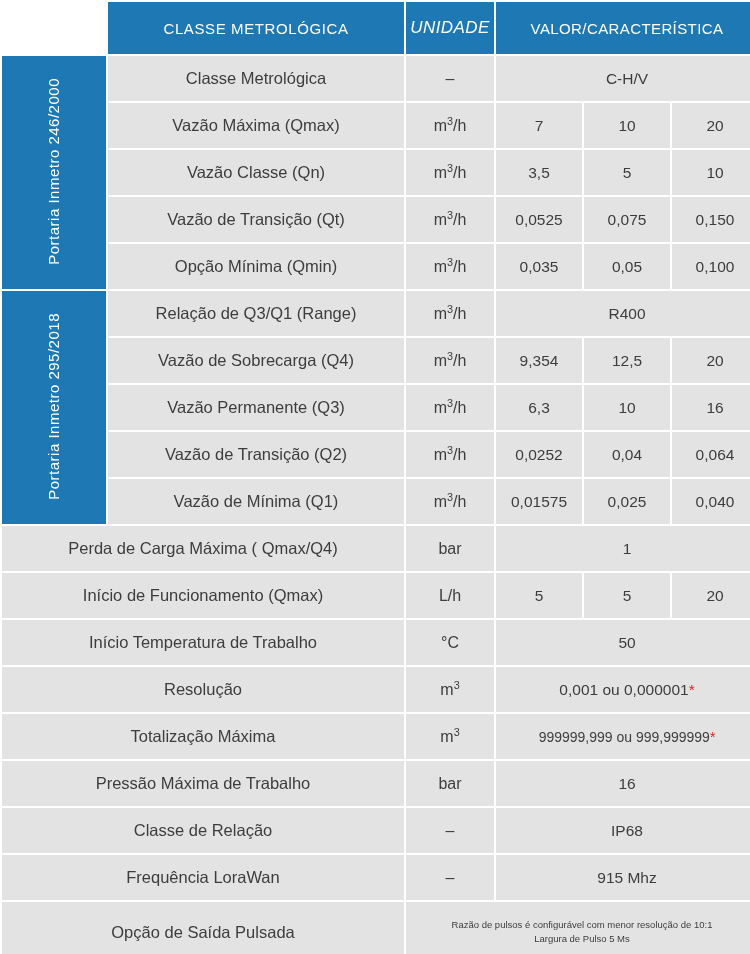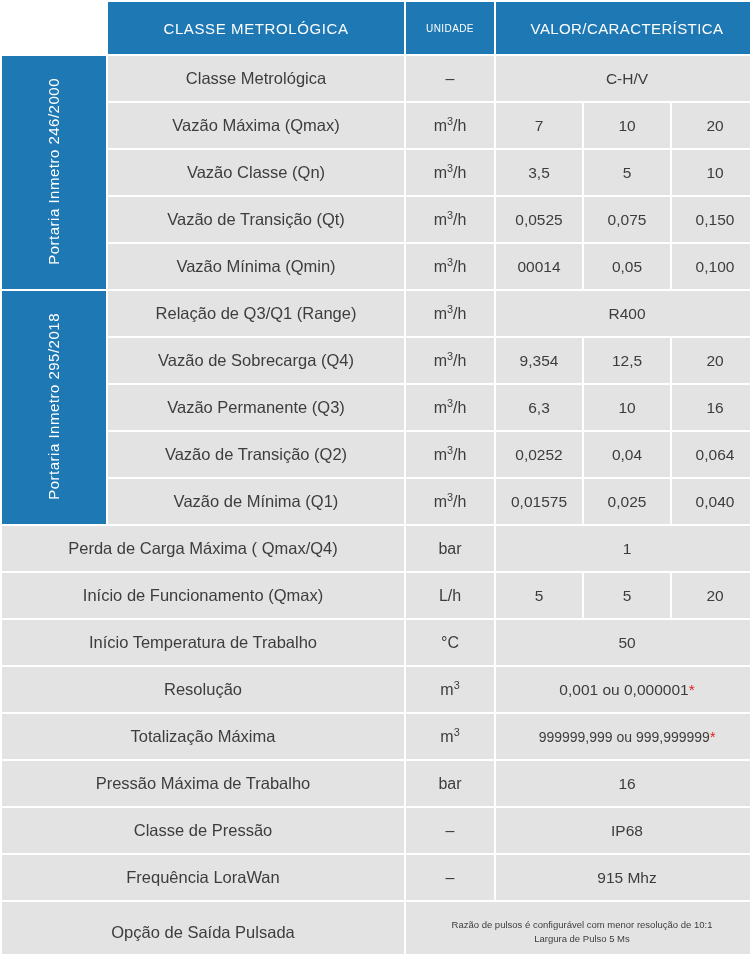--- a/index.html
+++ b/index.html
@@ -41,21 +41,21 @@
   col.c-v2    { width: 86px; }
   col.c-v3    { width: 86px; }
 
   .hdr {
     background: #1e78b4;
     color: #ffffff;
     font-size: 15px;
     letter-spacing: 0.6px;
     height: 52px;
   }
-  .hdr-unit { font-size: 10px; letter-spacing: 0.4px; }
+  .hdr-unit { font-size: 17px; letter-spacing: 0.4px; font-style: italic; }
   .hdr-val  { font-size: 15px; letter-spacing: 0.4px; }
   .blank-corner {
     background: #ffffff;
   }
   .side {
     background: #1e78b4;
     color: #ffffff;
     font-size: 15px;
     letter-spacing: 0.5px;
   }
@@ -141,23 +141,23 @@
           <td class="cell val">10</td>
         </tr>
         <tr>
           <td class="cell label">Vazão de Transição (Qt)</td>
           <td class="cell unit">m<sup>3</sup>/h</td>
           <td class="cell val">0,0525</td>
           <td class="cell val">0,075</td>
           <td class="cell val">0,150</td>
         </tr>
         <tr>
-          <td class="cell label">Vazão Mínima (Qmin)</td>
-          <td class="cell unit">m<sup>3</sup>/h</td>
-          <td class="cell val">00014</td>
+          <td class="cell label">Opção Mínima (Qmin)</td>
+          <td class="cell unit">m<sup>3</sup>/h</td>
+          <td class="cell val">0,035</td>
           <td class="cell val">0,05</td>
           <td class="cell val">0,100</td>
         </tr>
         <tr>
           <td class="side" rowspan="5"><span class="rot">Portaria Inmetro 295/2018</span></td>
           <td class="cell label">Relação de Q3/Q1 (Range)</td>
           <td class="cell unit">m<sup>3</sup>/h</td>
           <td class="cell val" colspan="3"><span>R400</span></td>
         </tr>
         <tr>
@@ -214,21 +214,21 @@
           <td class="cell label" colspan="2">Totalização Máxima</td>
           <td class="cell unit">m<sup>3</sup></td>
           <td class="cell val small" colspan="3"><span>999999,999 ou 999,999999</span><span class="ast">*</span></td>
         </tr>
         <tr>
           <td class="cell label" colspan="2">Pressão Máxima de Trabalho</td>
           <td class="cell unit">bar</td>
           <td class="cell val" colspan="3"><span>16</span></td>
         </tr>
         <tr>
-          <td class="cell label" colspan="2">Classe de Pressão</td>
+          <td class="cell label" colspan="2">Classe de Relação</td>
           <td class="cell unit">–</td>
           <td class="cell val" colspan="3"><span>IP68</span></td>
         </tr>
         <tr>
           <td class="cell label" colspan="2">Frequência LoraWan</td>
           <td class="cell unit">–</td>
           <td class="cell val" colspan="3"><span>915 Mhz</span></td>
         </tr>
         <tr>
           <td class="cell label note-row" colspan="2">Opção de Saída Pulsada</td>

